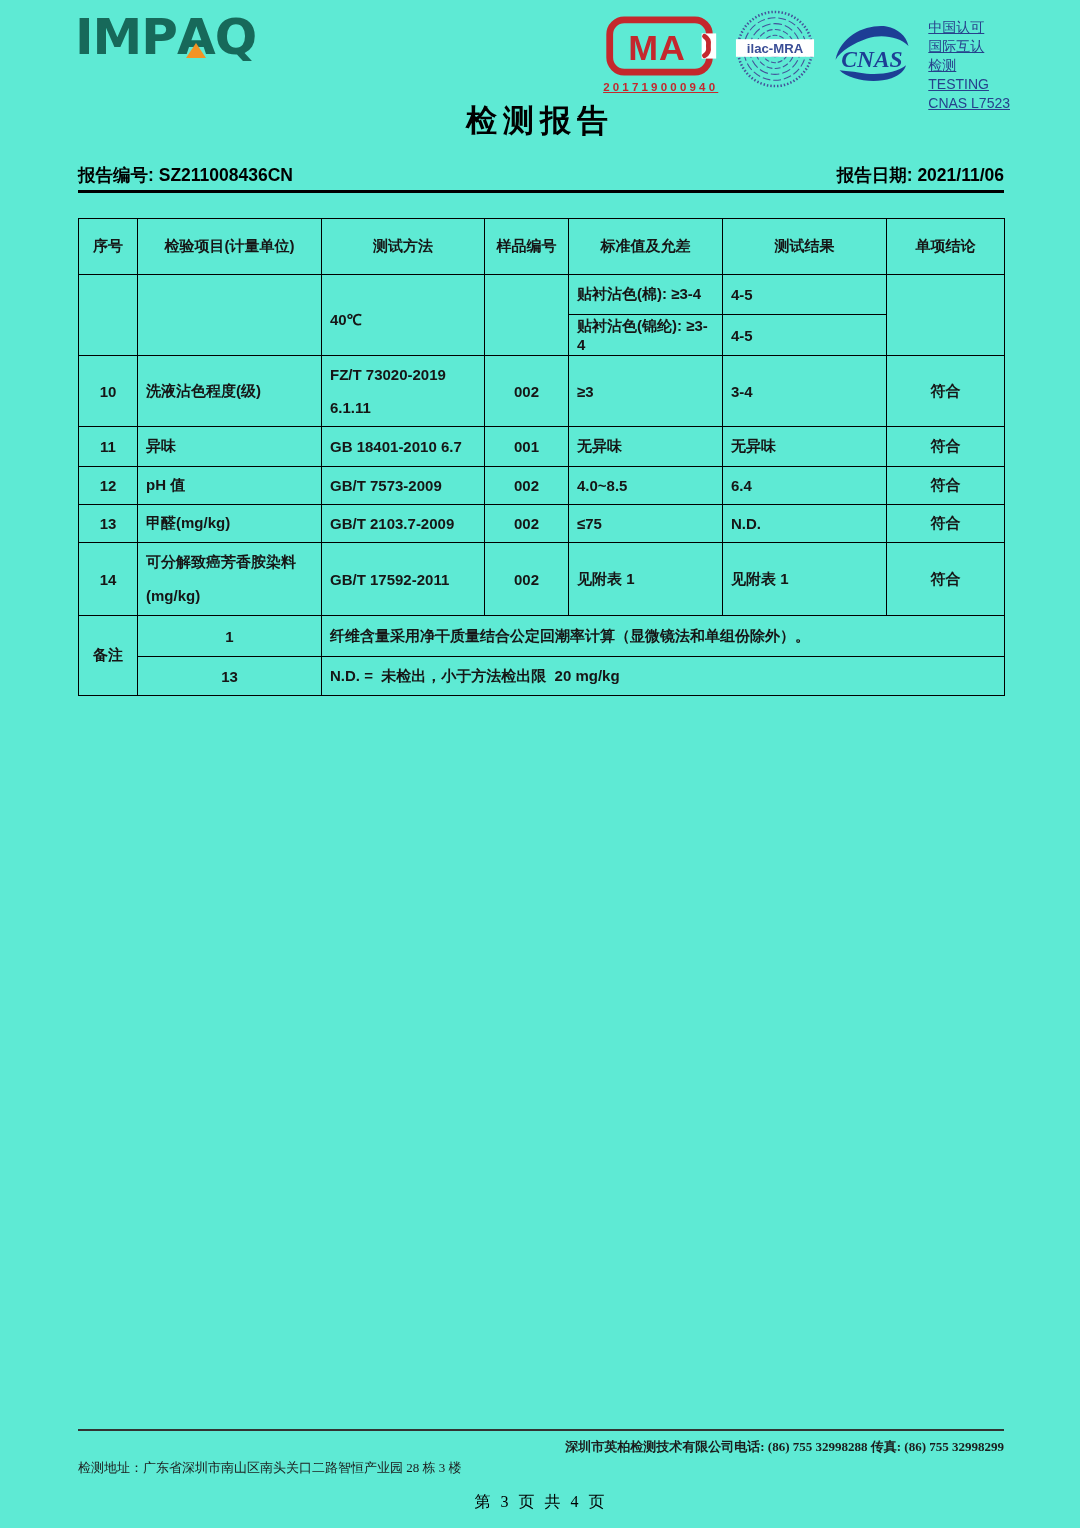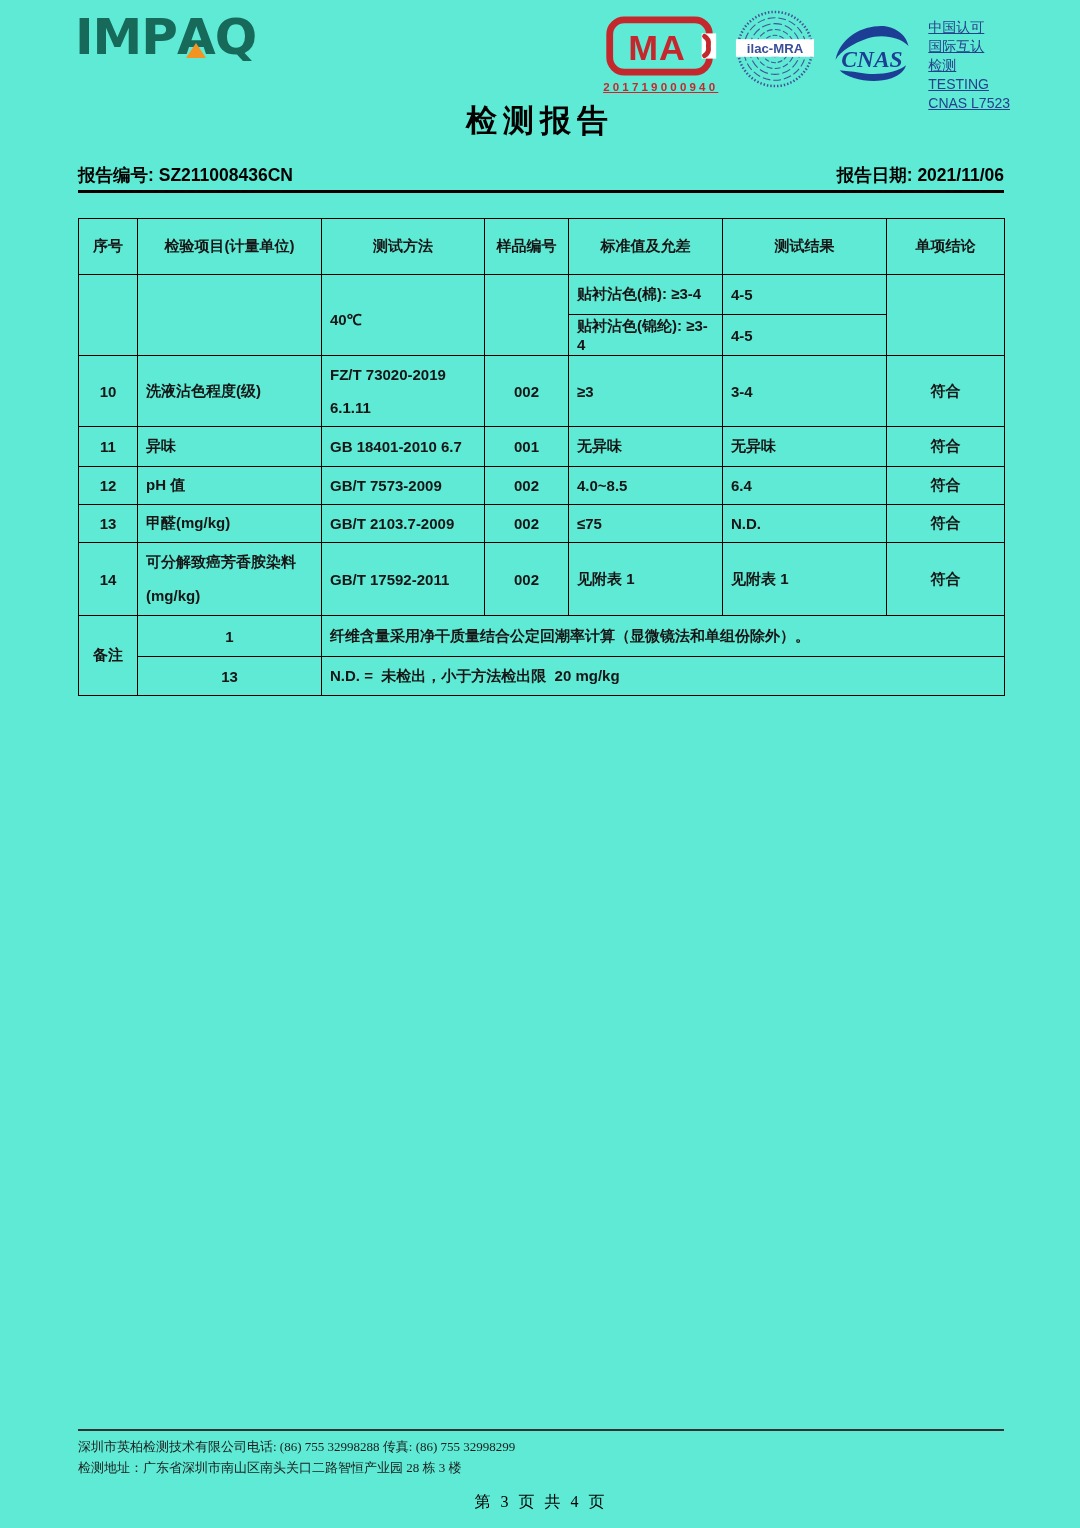--- a/index.html
+++ b/index.html
@@ -78,21 +78,21 @@
   .rh-13 { height:38px; } .rh-14 { height:70px; }
   .rh-b1 { height:41px; } .rh-b2 { height:39px; }
 
   
   .footer {
     position:absolute; top:1429px; left:78px; width:926px;
     border-top:2px solid #333; padding-top:6px;
     font-family:"Liberation Serif", serif; font-size:13px; color:#1c1c1c;
     line-height:1.6;
   }
-  .footer-row1 { display:flex; justify-content:flex-start; }
+  .footer-row1 { display:flex; justify-content:flex-end;font-weight:bold; }
   .page-num {
     text-align:center; margin-top:10px;
     font-size:16px; letter-spacing:3px; color:#000;
   }
 </style>
 </head>
 <body>
 
 <div class="page">
 

